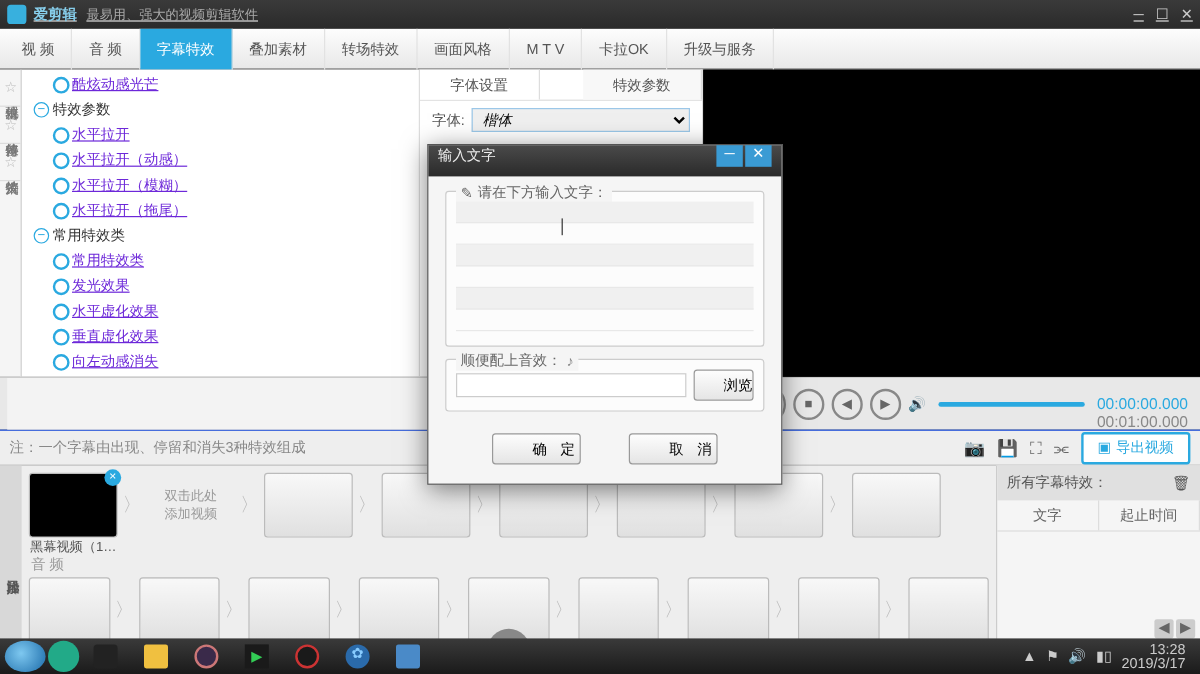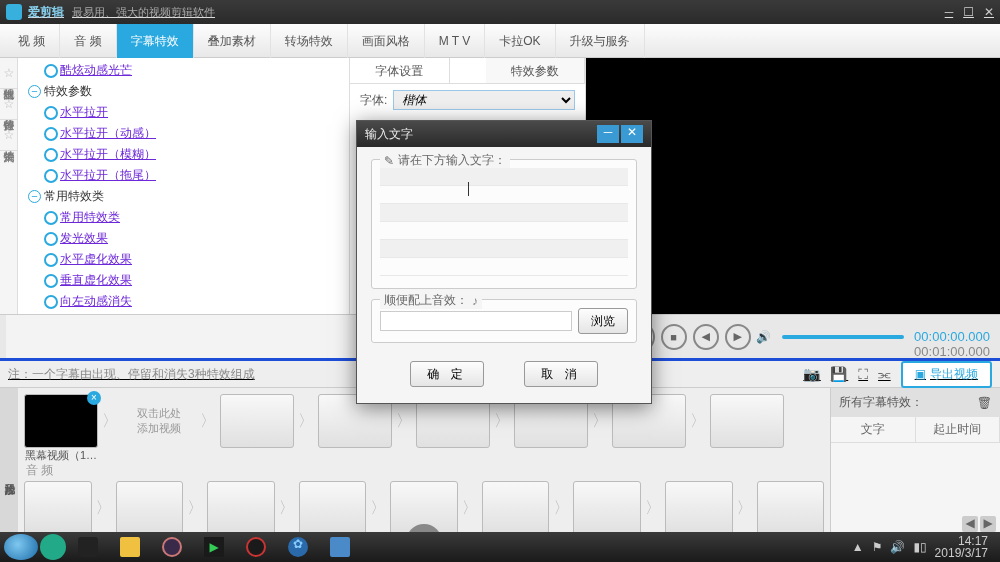--- a/index.html
+++ b/index.html
@@ -54,21 +54,21 @@
 .pbrow .right { width:410px; display:flex; align-items:center; gap:6px; padding:0 4px;}
 .pbtn { width:26px;height:26px;border-radius:50%;border:2px solid #888;display:flex;align-items:center;justify-content:center;color:#666;cursor:pointer;font-size:11px;}
 .pbtn.big { width:32px;height:32px;}
 .speedbtn { padding:2px 6px; border:1px solid #aaa; border-radius:10px; background:#fff; cursor:pointer;}
 .volslider { flex:1; height:4px; background:#2aa9e0; border-radius:2px; position:relative; margin:0 4px;}
 .tc { margin-left:auto; text-align:left; font-family:monospace;margin-top:14px;}
 .tc .t1{color:#2aa9e0;font-size:13px;}
 .tc .t2{color:#888;font-size:13px;}
 
 
-.toolsrow { height:30px; background:#eee; display:flex; align-items:center; padding:0 8px; border-top:3px solid #1d4ed8; border-bottom:1px solid #ccc;text-decoration:underline;}
+.toolsrow { height:30px; background:#eee; display:flex; align-items:center; padding:0 8px; border-top:1px solid #1d4ed8; border-bottom:1px solid #ccc;}
 .toolsrow .hint { color:#888; }
 .toolsrow .right { margin-left:auto; display:flex; gap:10px; align-items:center;}
 .toolicon { color:#666; cursor:pointer; font-size:14px;}
 .exportbtn { border:2px solid #2aa9e0; color:#2aa9e0; padding:3px 12px; border-radius:3px; background:#fff; cursor:pointer; display:flex; align-items:center; gap:4px;}
 
 
 .timeline { display:flex; height:174px; background:#eee;}
 .tlside { width:18px; background:#d8d8d8; writing-mode:vertical-rl; text-align:center; padding:8px 1px; color:#555; font-size:11px;}
 .tlmain { flex:1; overflow:hidden; padding:6px; position:relative;}
 .track { display:flex; gap:4px; align-items:center; margin-bottom:6px;}
@@ -83,35 +83,35 @@
 
 .tlright { width:170px; background:#f5f5f5; border-left:1px solid #ccc;}
 .tlright .hdr { background:#e0e0e0; padding:6px 8px; color:#555; display:flex; justify-content:space-between; align-items:center;}
 .tlright .cols { display:flex; border-bottom:1px solid #ddd;}
 .tlright .cols div { flex:1; text-align:center; padding:4px; color:#666; border-right:1px solid #ddd;}
 .tlright .pager { position:absolute; bottom:30px; right:4px; display:flex; gap:2px;}
 .pgbtn { width:16px;height:16px;background:#ccc;border-radius:2px;color:#666;text-align:center;line-height:15px;cursor:pointer;}
 
 
 .dialog { position:absolute; left:356px; top:120px; width:296px; background:#f5f5f5; border:1px solid #555; box-shadow:0 4px 20px rgba(0,0,0,.5);}
-.dialog .dtitle { height:26px; background:linear-gradient(#4a4a4a,#2a2a2a); color:#eee; display:flex; align-items:center; padding:0 8px;}
+.dialog .dtitle { height:26px; background:linear-gradient(#4a4a4a,#2a2a2a); color:#eee; display:flex; padding:0 8px;}
 .dialog .dtitle .dctrls { margin-left:auto; display:flex; gap:2px;}
 .dialog .dtitle .dbtn { width:22px;height:18px;text-align:center;cursor:pointer;color:#fff;}
 .dialog .dtitle .dbtn.min{background:#3a9bd4;}
 .dialog .dtitle .dbtn.cls{background:#3a9bd4;}
 .dialog .body { padding:12px 14px;}
 .fieldset { border:1px solid #ccc; border-radius:3px; padding:8px; margin-bottom:10px; position:relative; background:#fcfcfc;}
 .fieldset .legend { position:absolute; top:-8px; left:8px; background:#f5f5f5; padding:0 4px; color:#666; display:flex; align-items:center; gap:4px;}
 .txtlines { }
 .txtline { height:18px; border-bottom:1px solid #e8e8e8;}
 .txtline:nth-child(even){background:#f0f0f0;}
 .cursor { display:inline-block; width:1px; height:14px; background:#333; margin-left:88px; margin-top:14px; position:absolute;}
 .sndrow { display:flex; gap:6px; align-items:center;}
 .sndrow input { flex:1; height:20px; border:1px solid #ccc;}
-.dlgbtn { width:74px; height:26px; border:1px solid #999; background:linear-gradient(#fdfdfd,#e5e5e5); border-radius:3px; cursor:pointer; letter-spacing:4px;}
+.dlgbtn { width:74px; height:26px; border:1px solid #999; background:linear-gradient(#fdfdfd,#e5e5e5); border-radius:3px; cursor:pointer; letter-spacing:4px;text-align:right;}
 .dlgbtns { display:flex; justify-content:center; gap:40px; padding:8px 0 4px;}
 
 
 .taskbar { position:absolute; bottom:0; left:0; right:0; height:30px; background:linear-gradient(#3a3a3a,#1a1a1a); display:flex; align-items:center; padding:0 4px;}
 .startbtn { width:34px;height:26px; border-radius:50%; background:radial-gradient(circle at 40% 40%,#7ec8f0,#1a6aa8); cursor:pointer; position:relative;}
 .tbicon { width:40px; height:26px; margin-left:2px; display:flex;align-items:center;justify-content:center; border-radius:2px; cursor:pointer;}
 .tray { margin-left:auto; display:flex; align-items:center; gap:8px; color:#ccc; font-size:11px; padding-right:8px;}
 .tray .clock { text-align:right; line-height:12px;}
 </style>
 </head>
@@ -360,18 +360,18 @@
       </div>
     <div class="tbicon">
         <div style="width:20px;height:20px;background:#4a8ac8;border-radius:2px"></div>
       </div>
     <div class="tray">
       <span>▲</span>
       <span>⚑</span>
       <span>🔊</span>
       <span>▮▯</span>
       <div class="clock">
-        <div>14:17</div>
+        <div>13:28</div>
         <div>2019/3/17</div>
       </div>
     </div>
   </div>
 </div>
 
 </body></html>

